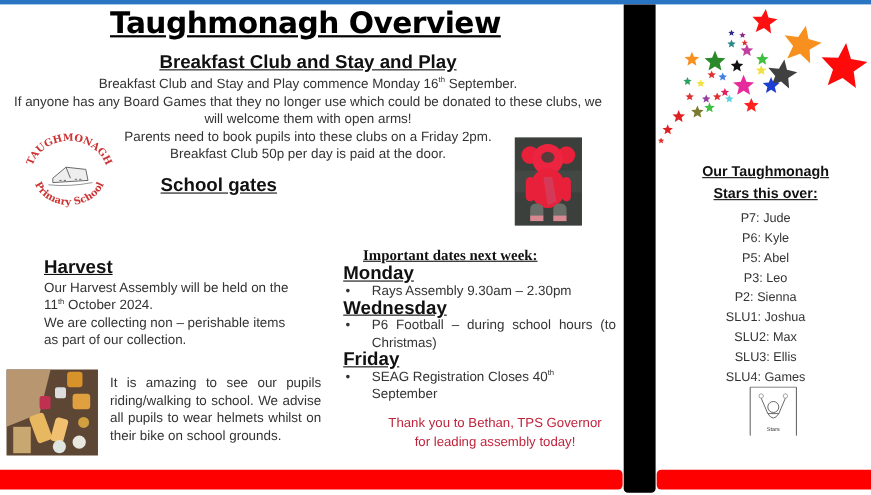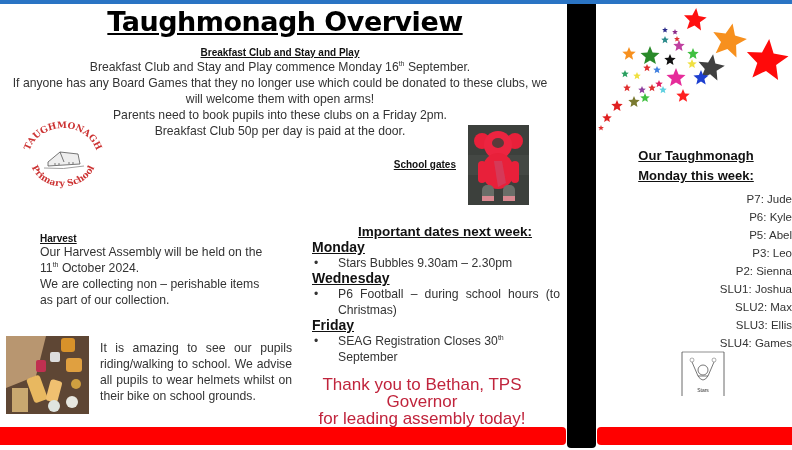--- a/index.html
+++ b/index.html
@@ -9,58 +9,58 @@
     font-family:"Liberation Sans", "DejaVu Sans", sans-serif;
     color:#333333;
   }
   .topbar { position:absolute; left:0; top:0; width:792px; height:4px; background:#2a74c4; }
   .black-bar { position:absolute; left:567px; top:4px; width:29px; height:444px; background:#000; border-radius:0 0 4px 4px; }
   .red-bar { position:absolute; height:18px; background:#ff0000; top:427px; }
   .red-left { left:0; width:566px; border-radius:0 4px 4px 0; }
   .red-right { left:597px; width:195px; border-radius:4px 0 0 4px; }
 
   .title {
-    position:absolute; left:100px; top:6px; width:370px; text-align:center;
+    position:absolute; left:100px; top:6px; width:370px; 
     font-family:"DejaVu Sans", sans-serif; font-weight:bold; font-size:27px;
     color:#000; text-decoration:underline; letter-spacing:-0.5px;
   }
   .h {
-    font-weight:bold; text-decoration:underline; color:#111; font-size:10px;
+    font-weight:bold; text-decoration:underline; color:#111; font-size:17px;
   }
   .p { font-size:12.2px; line-height:16px; color:#333; }
   sup { font-size:7px; vertical-align:super; line-height:0; }
 
   .bc { position:absolute; left:0; top:47px; width:560px; text-align:center; }
   .bc .h { margin-bottom:1px; }
 
   .logo { position:absolute; left:18px; top:118px; width:90px; height:80px; }
 
   .gates { position:absolute; left:116px; top:159px; width:340px; }
-  .gates .h { text-align:right; margin-left:30px; }
+  .gates .h { text-align:left; margin-left:30px; }
   .teddy { position:absolute; left:468px; top:125px; width:61px; height:80px; background:#3a3e3a; overflow:hidden; }
 
   .harvest { position:absolute; left:40px; top:233px; width:245px; }
 
   .dates { position:absolute; left:312px; top:224px; width:248px; }
-  .dates .main-h { text-align:center; font-size:13.5px; margin-left:18px; margin-bottom:1px; }
-  .day { font-weight:bold; text-decoration:underline; font-size:14px; color:#111; line-height:15px; }
+  .dates .main-h { font-size:13.5px; margin-left:18px; margin-bottom:1px;font-family:Liberation Serif, serif; }
+  .day { font-weight:bold; text-decoration:underline; font-size:17px; color:#111; line-height:15px; }
   .bullet { display:flex; font-size:12.2px; line-height:16px; }
   .bullet .dot { width:24px; padding-left:2px; flex:none; }
   .bullet .txt { flex:1; text-align:justify; }
 
-  .thanks { position:absolute; left:304px; top:376px; width:236px; text-align:center; color:#c0243c; font-size:17px; line-height:17px; }
+  .thanks { position:absolute; left:332px; top:376px; width:236px; text-align:center; color:#c0243c; font-size:12px; line-height:17px; }
 
   .food { position:absolute; left:6px; top:336px; width:83px; height:78px; background:#6b4d3a; overflow:hidden; }
   .helmet { position:absolute; left:100px; top:340px; width:192px; text-align:justify; }
 
   .stars { position:absolute; left:597px; top:6px; width:195px; height:125px; }
   .stars-panel { position:absolute; left:600px; top:120px; width:192px; text-align:center;margin-top:26px; }
   .stars-panel .h { font-size:13px; line-height:20px; }
   .star-list { margin-top:4px; }
-  .star-item { font-size:11.5px; line-height:18px; color:#333;text-align:right; }
+  .star-item { font-size:11.5px; line-height:18px; color:#333; }
   .drawing { position:absolute; left:680px; top:350px; width:46px; height:48px; }
 </style>
 </head>
 <body>
 
 <div class="topbar"></div>
 
 <div class="title">Taughmonagh Overview</div>
 
 <div class="bc">
@@ -114,31 +114,31 @@
   <div class="p"><span>11</span><sup>th</sup><span> October 2024.</span></div>
   <div class="p">We are collecting non – perishable items</div>
   <div class="p">as part of our collection.</div>
 </div>
 
 <div class="dates">
   <div class="h main-h">Important dates next week:</div>
   <div class="day">Monday</div>
   <div class="bullet">
     <span class="dot">•</span>
-    <span class="txt">Stars Bubbles 9.30am – 2.30pm</span>
+    <span class="txt">Rays Assembly 9.30am – 2.30pm</span>
   </div>
   <div class="day">Wednesday</div>
   <div class="bullet">
     <span class="dot">•</span>
     <span class="txt" style="text-align-last:left;">P6 Football – during school hours (to Christmas)</span>
   </div>
   <div class="day">Friday</div>
   <div class="bullet">
     <span class="dot">•</span>
-    <span class="txt" style="text-align:left;"><span>SEAG Registration Closes 30</span><sup>th</sup><span> September</span></span>
+    <span class="txt" style="text-align:left;"><span>SEAG Registration Closes 40</span><sup>th</sup><span> September</span></span>
   </div>
 </div>
 
 <div class="thanks">
   <div>Thank you to Bethan, TPS Governor</div>
   <div>for leading assembly today!</div>
 </div>
 
 <svg class="food" viewBox="0 0 83 78">
   <rect width="83" height="78" fill="#5e4634"></rect>
@@ -189,21 +189,21 @@
       <polygon points="78.0,23.0 78.8,24.9 80.9,25.1 79.3,26.4 79.8,28.4 78.0,27.4 76.2,28.4 76.7,26.4 75.1,25.1 77.2,24.9" fill="#8a2a8a"></polygon>
       <polygon points="68.0,21.0 68.8,22.9 70.9,23.1 69.3,24.4 69.8,26.4 68.0,25.4 66.2,26.4 66.7,24.4 65.1,23.1 67.2,22.9" fill="#2a2a8a"></polygon>
       <polygon points="80.0,30.0 80.8,31.9 82.9,32.1 81.3,33.4 81.8,35.4 80.0,34.4 78.2,35.4 78.7,33.4 77.1,32.1 79.2,31.9" fill="#e03030"></polygon>
       <polygon points="4.0,119.0 4.8,120.9 6.9,121.1 5.3,122.4 5.8,124.4 4.0,123.3 2.2,124.4 2.7,122.4 1.1,121.1 3.2,120.9" fill="#e03030"></polygon>
       <polygon points="0.0,126.0 0.5,127.3 1.9,127.4 0.9,128.3 1.2,129.6 0.0,128.9 -1.2,129.6 -0.9,128.3 -1.9,127.4 -0.5,127.3" fill="#c04040"></polygon>
     </g>
 </svg>
 
 <div class="stars-panel">
   <div class="h">Our Taughmonagh</div>
-  <div class="h">Monday this week:</div>
+  <div class="h">Stars this over:</div>
   <div class="star-list">
     <div class="star-item">P7: Jude</div>
     <div class="star-item">P6: Kyle</div>
     <div class="star-item">P5: Abel</div>
     <div class="star-item">P3: Leo</div>
     <div class="star-item">P2:  Sienna</div>
     <div class="star-item">SLU1: Joshua</div>
     <div class="star-item">SLU2: Max</div>
     <div class="star-item">SLU3: Ellis</div>
     <div class="star-item">SLU4: Games</div>

